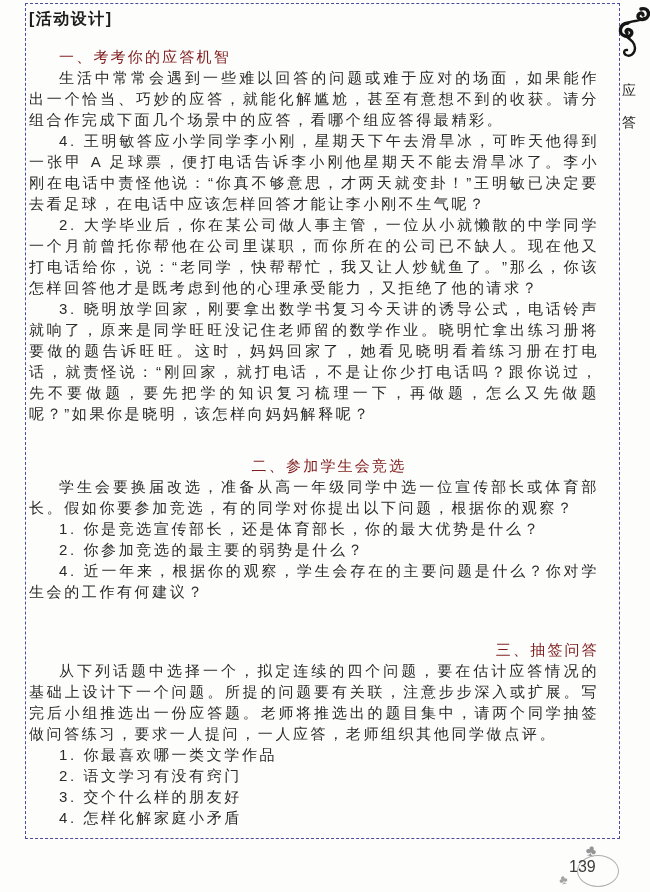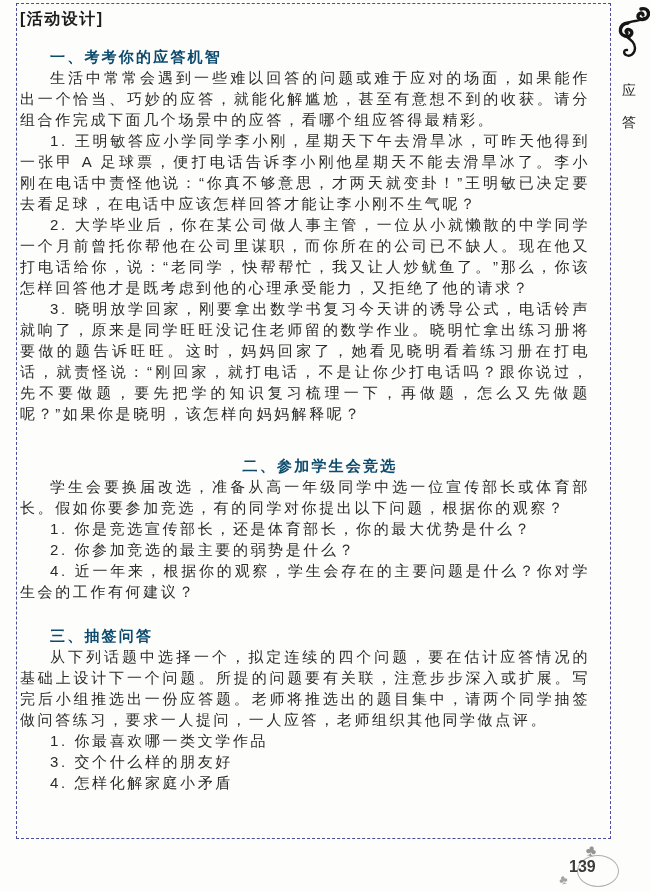--- a/index.html
+++ b/index.html
@@ -11,47 +11,47 @@
     position: relative;
     width: 650px;
     height: 892px;
     background: #fdfdfc;
     font-family: "Liberation Sans", sans-serif;
     color: #2b2b2b;
     overflow: hidden;
   }
   .content-box {
     position: absolute;
-    left: 16px;
+    left: 25px;
     top: 3px;
     width: 595px;
     height: 836px;
     box-sizing: border-box;
     border: 1px dashed #4c4c9d;
     padding: 5px 20px 0 3px;
   }
   .page-title {
     font-size: 16px;
     font-weight: bold;
     letter-spacing: 1.5px;
     line-height: 20px;
     color: #1c1c1c;
   }
   .sec-heading {
     font-size: 15px;
-    font-weight: bold;
+    font-weight: normal;
     line-height: 21px;
     letter-spacing: 2.2px;
     text-indent: 2em;
     margin: 0;
-    color: #0c4a6e;
+    color: #7f1d1d;
   }
   .s1 .sec-heading { margin-top: 17px; }
   .s2 .sec-heading { margin-top: 31px; text-align: center; }
-  .s3 .sec-heading { margin-top: 23px; }
+  .s3 .sec-heading { margin-top: 37px; text-align: right; }
   .para {
     margin: 0;
     font-size: 15px;
     line-height: 21px;
     letter-spacing: 2.6px;
     text-indent: 2em;
     text-align: justify;
     text-justify: inter-character;
   }
   .margin-col {
@@ -97,21 +97,21 @@
     width: 40px;
     height: 30px;
     border: 1px solid #b0b0b0;
     border-radius: 50%;
   }
   .badge-number {
     position: absolute;
     left: 13px;
     top: 16px;
     font-size: 16px;
-    font-weight: bold;
+    font-weight: normal;
     color: #3c3c3c;
     letter-spacing: 0;
     line-height: 16px;
   }
   .club {
     position: absolute;
     color: #949494;
     letter-spacing: 0;
     line-height: 1;
   }
@@ -133,37 +133,38 @@
 <body>
 
 <div class="sheet">
 
   <div class="content-box">
     <div class="page-title">[活动设计]</div>
 
     <section class="sec s1">
       <h2 class="sec-heading">一、考考你的应答机智</h2>
       <p class="para">生活中常常会遇到一些难以回答的问题或难于应对的场面，如果能作出一个恰当、巧妙的应答，就能化解尴尬，甚至有意想不到的收获。请分组合作完成下面几个场景中的应答，看哪个组应答得最精彩。</p>
-      <p class="para">1. 王明敏答应小学同学李小刚，星期天下午去滑旱冰，可昨天他得到一张甲 A 足球票，便打电话告诉李小刚他星期天不能去滑旱冰了。李小刚在电话中责怪他说：“你真不够意思，才两天就变卦！”王明敏已决定要去看足球，在电话中应该怎样回答才能让李小刚不生气呢？</p>
+      <p class="para">4. 王明敏答应小学同学李小刚，星期天下午去滑旱冰，可昨天他得到一张甲 A 足球票，便打电话告诉李小刚他星期天不能去滑旱冰了。李小刚在电话中责怪他说：“你真不够意思，才两天就变卦！”王明敏已决定要去看足球，在电话中应该怎样回答才能让李小刚不生气呢？</p>
       <p class="para">2. 大学毕业后，你在某公司做人事主管，一位从小就懒散的中学同学一个月前曾托你帮他在公司里谋职，而你所在的公司已不缺人。现在他又打电话给你，说：“老同学，快帮帮忙，我又让人炒鱿鱼了。”那么，你该怎样回答他才是既考虑到他的心理承受能力，又拒绝了他的请求？</p>
       <p class="para">3. 晓明放学回家，刚要拿出数学书复习今天讲的诱导公式，电话铃声就响了，原来是同学旺旺没记住老师留的数学作业。晓明忙拿出练习册将要做的题告诉旺旺。这时，妈妈回家了，她看见晓明看着练习册在打电话，就责怪说：“刚回家，就打电话，不是让你少打电话吗？跟你说过，先不要做题，要先把学的知识复习梳理一下，再做题，怎么又先做题呢？”如果你是晓明，该怎样向妈妈解释呢？</p>
     </section>
 
     <section class="sec s2">
       <h2 class="sec-heading">二、参加学生会竞选</h2>
       <p class="para">学生会要换届改选，准备从高一年级同学中选一位宣传部长或体育部长。假如你要参加竞选，有的同学对你提出以下问题，根据你的观察？</p>
       <p class="para">1. 你是竞选宣传部长，还是体育部长，你的最大优势是什么？</p>
       <p class="para">2. 你参加竞选的最主要的弱势是什么？</p>
       <p class="para">4. 近一年来，根据你的观察，学生会存在的主要问题是什么？你对学生会的工作有何建议？</p>
     </section>
 
     <section class="sec s3">
       <h2 class="sec-heading">三、抽签问答</h2>
       <p class="para">从下列话题中选择一个，拟定连续的四个问题，要在估计应答情况的基础上设计下一个问题。所提的问题要有关联，注意步步深入或扩展。写完后小组推选出一份应答题。老师将推选出的题目集中，请两个同学抽签做问答练习，要求一人提问，一人应答，老师组织其他同学做点评。</p>
       <p class="para">1. 你最喜欢哪一类文学作品</p>
+      <p class="para">2. 语文学习有没有窍门</p>
       <p class="para">3. 交个什么样的朋友好</p>
       <p class="para">4. 怎样化解家庭小矛盾</p>
     </section>
   </div>
 
   <div class="margin-col">
     <div class="ornament">
       <svg width="36" height="56" viewBox="0 0 36 56" aria-hidden="true">
         <g fill="none" stroke="#151515" stroke-linecap="round">
           <path d="M25 3 C33 1 35 10 29 13 C24 15 20 11 23 8 C25 6 27 7 27 9" stroke-width="3.4"></path>

